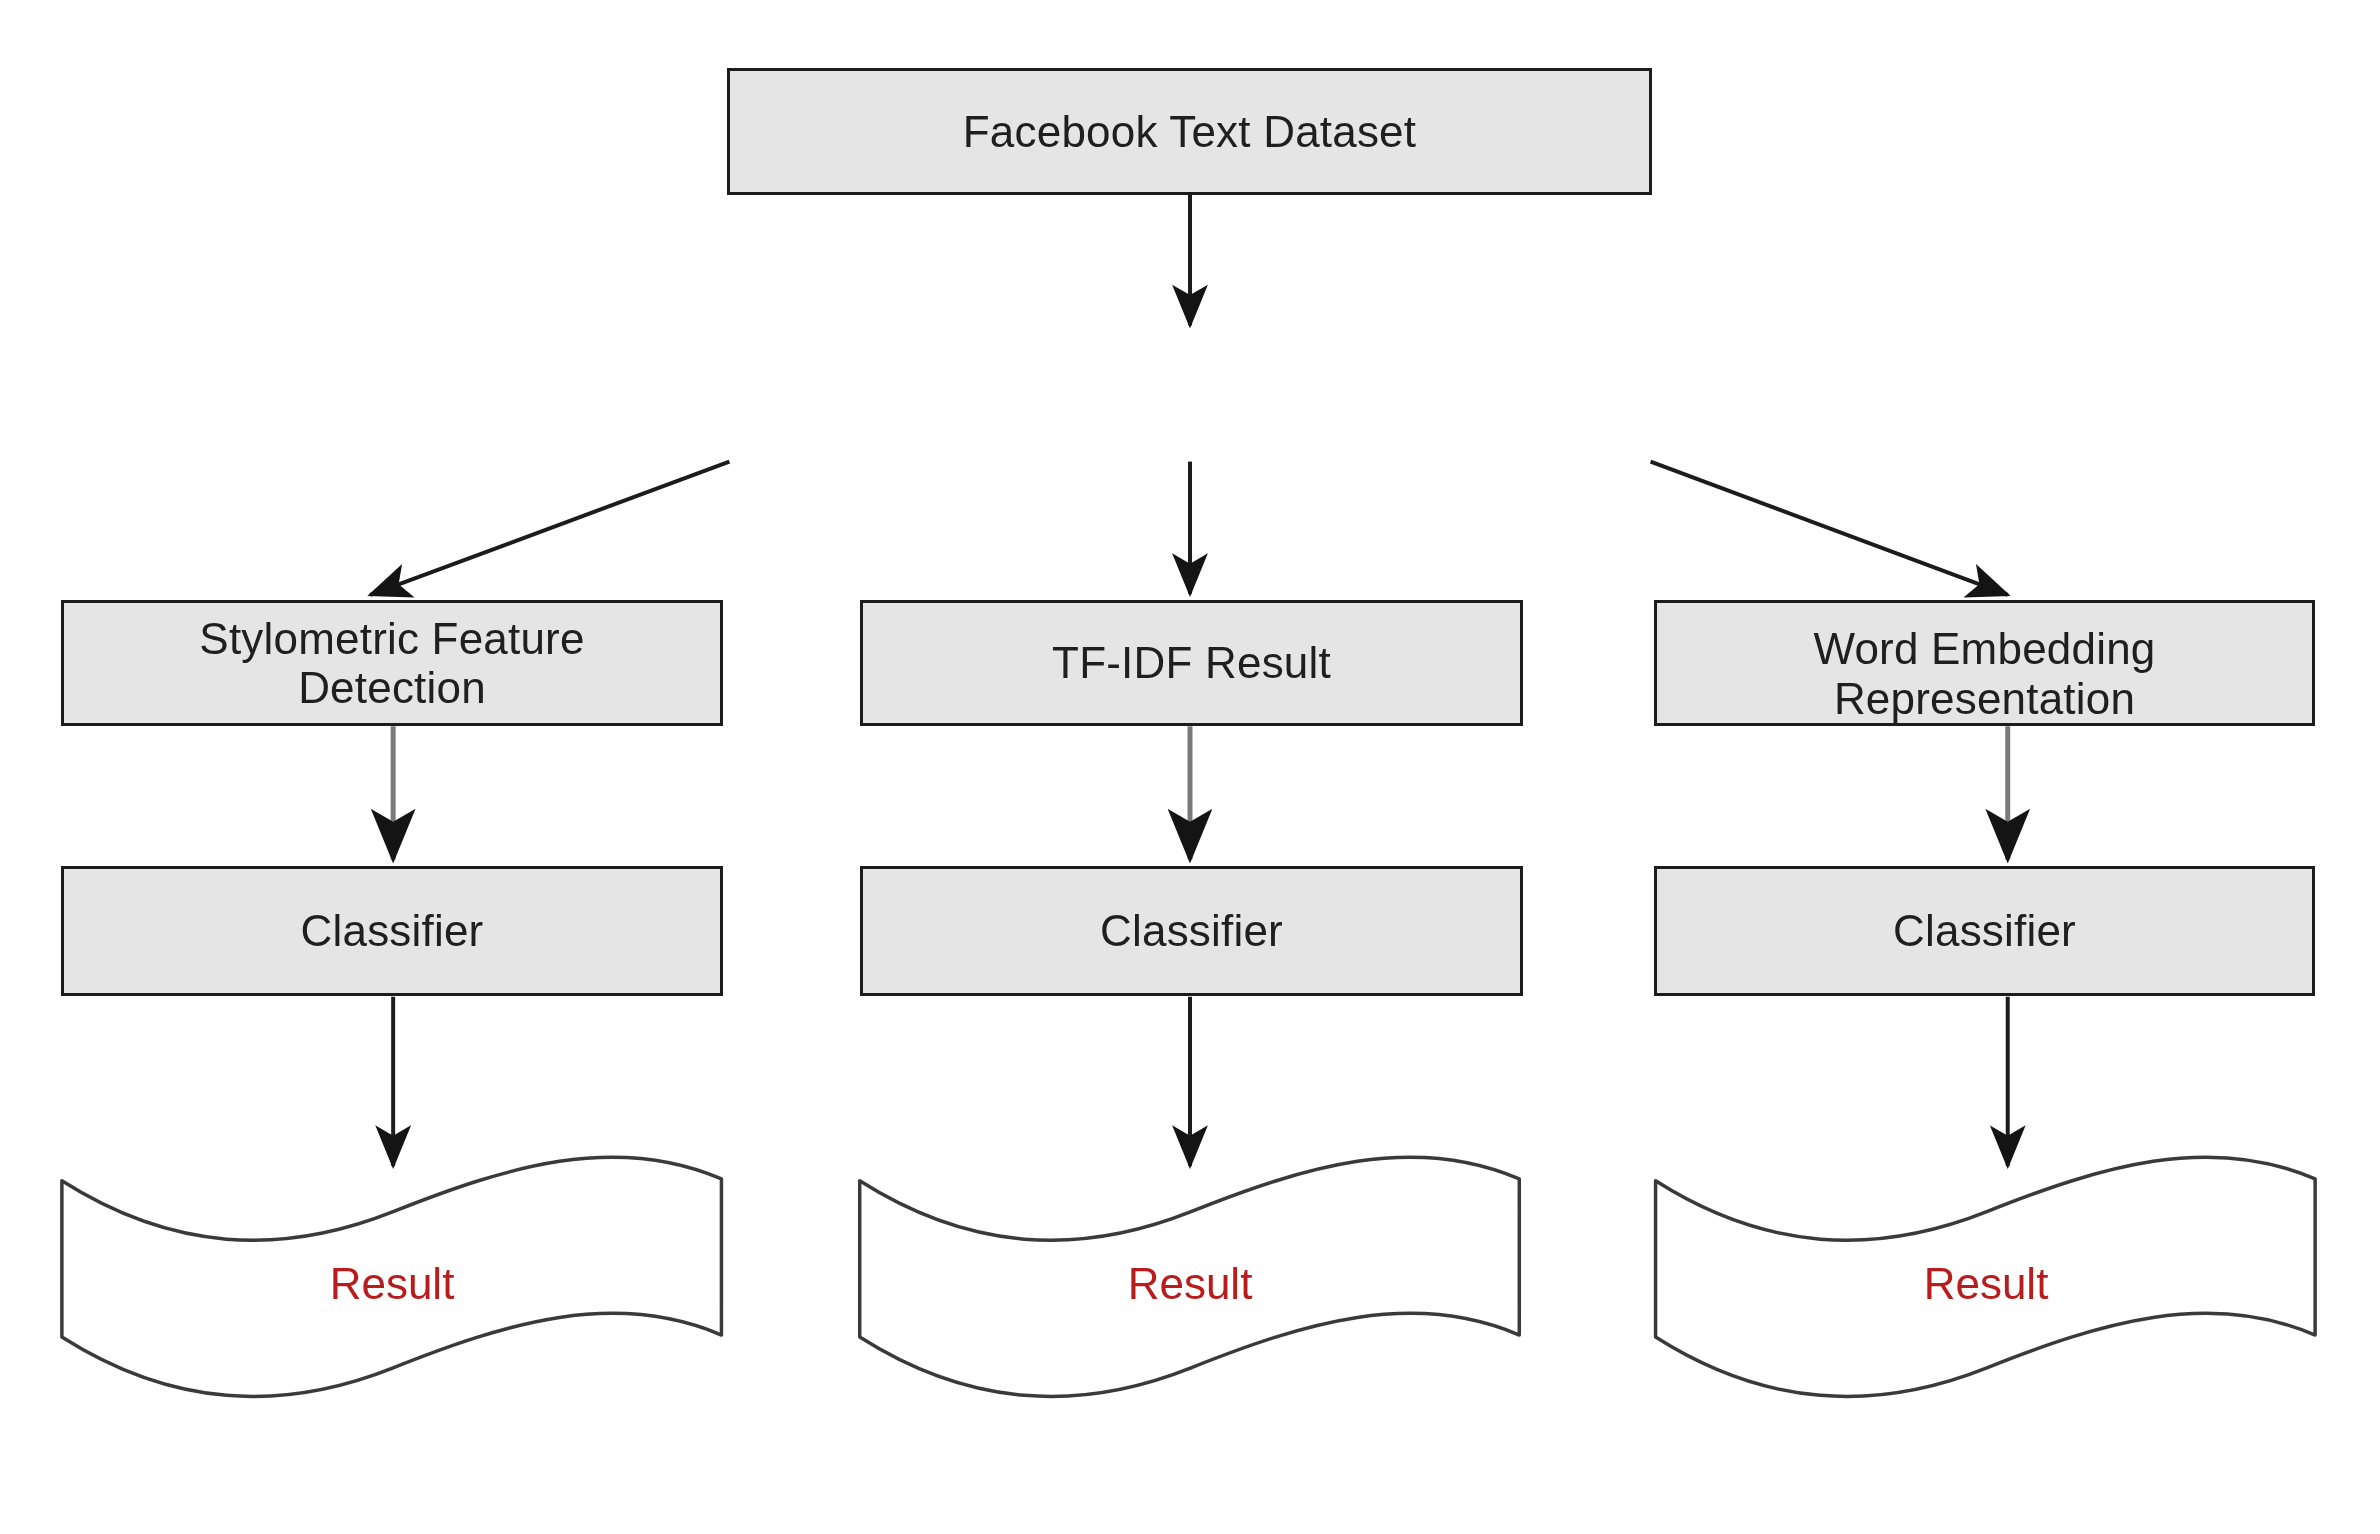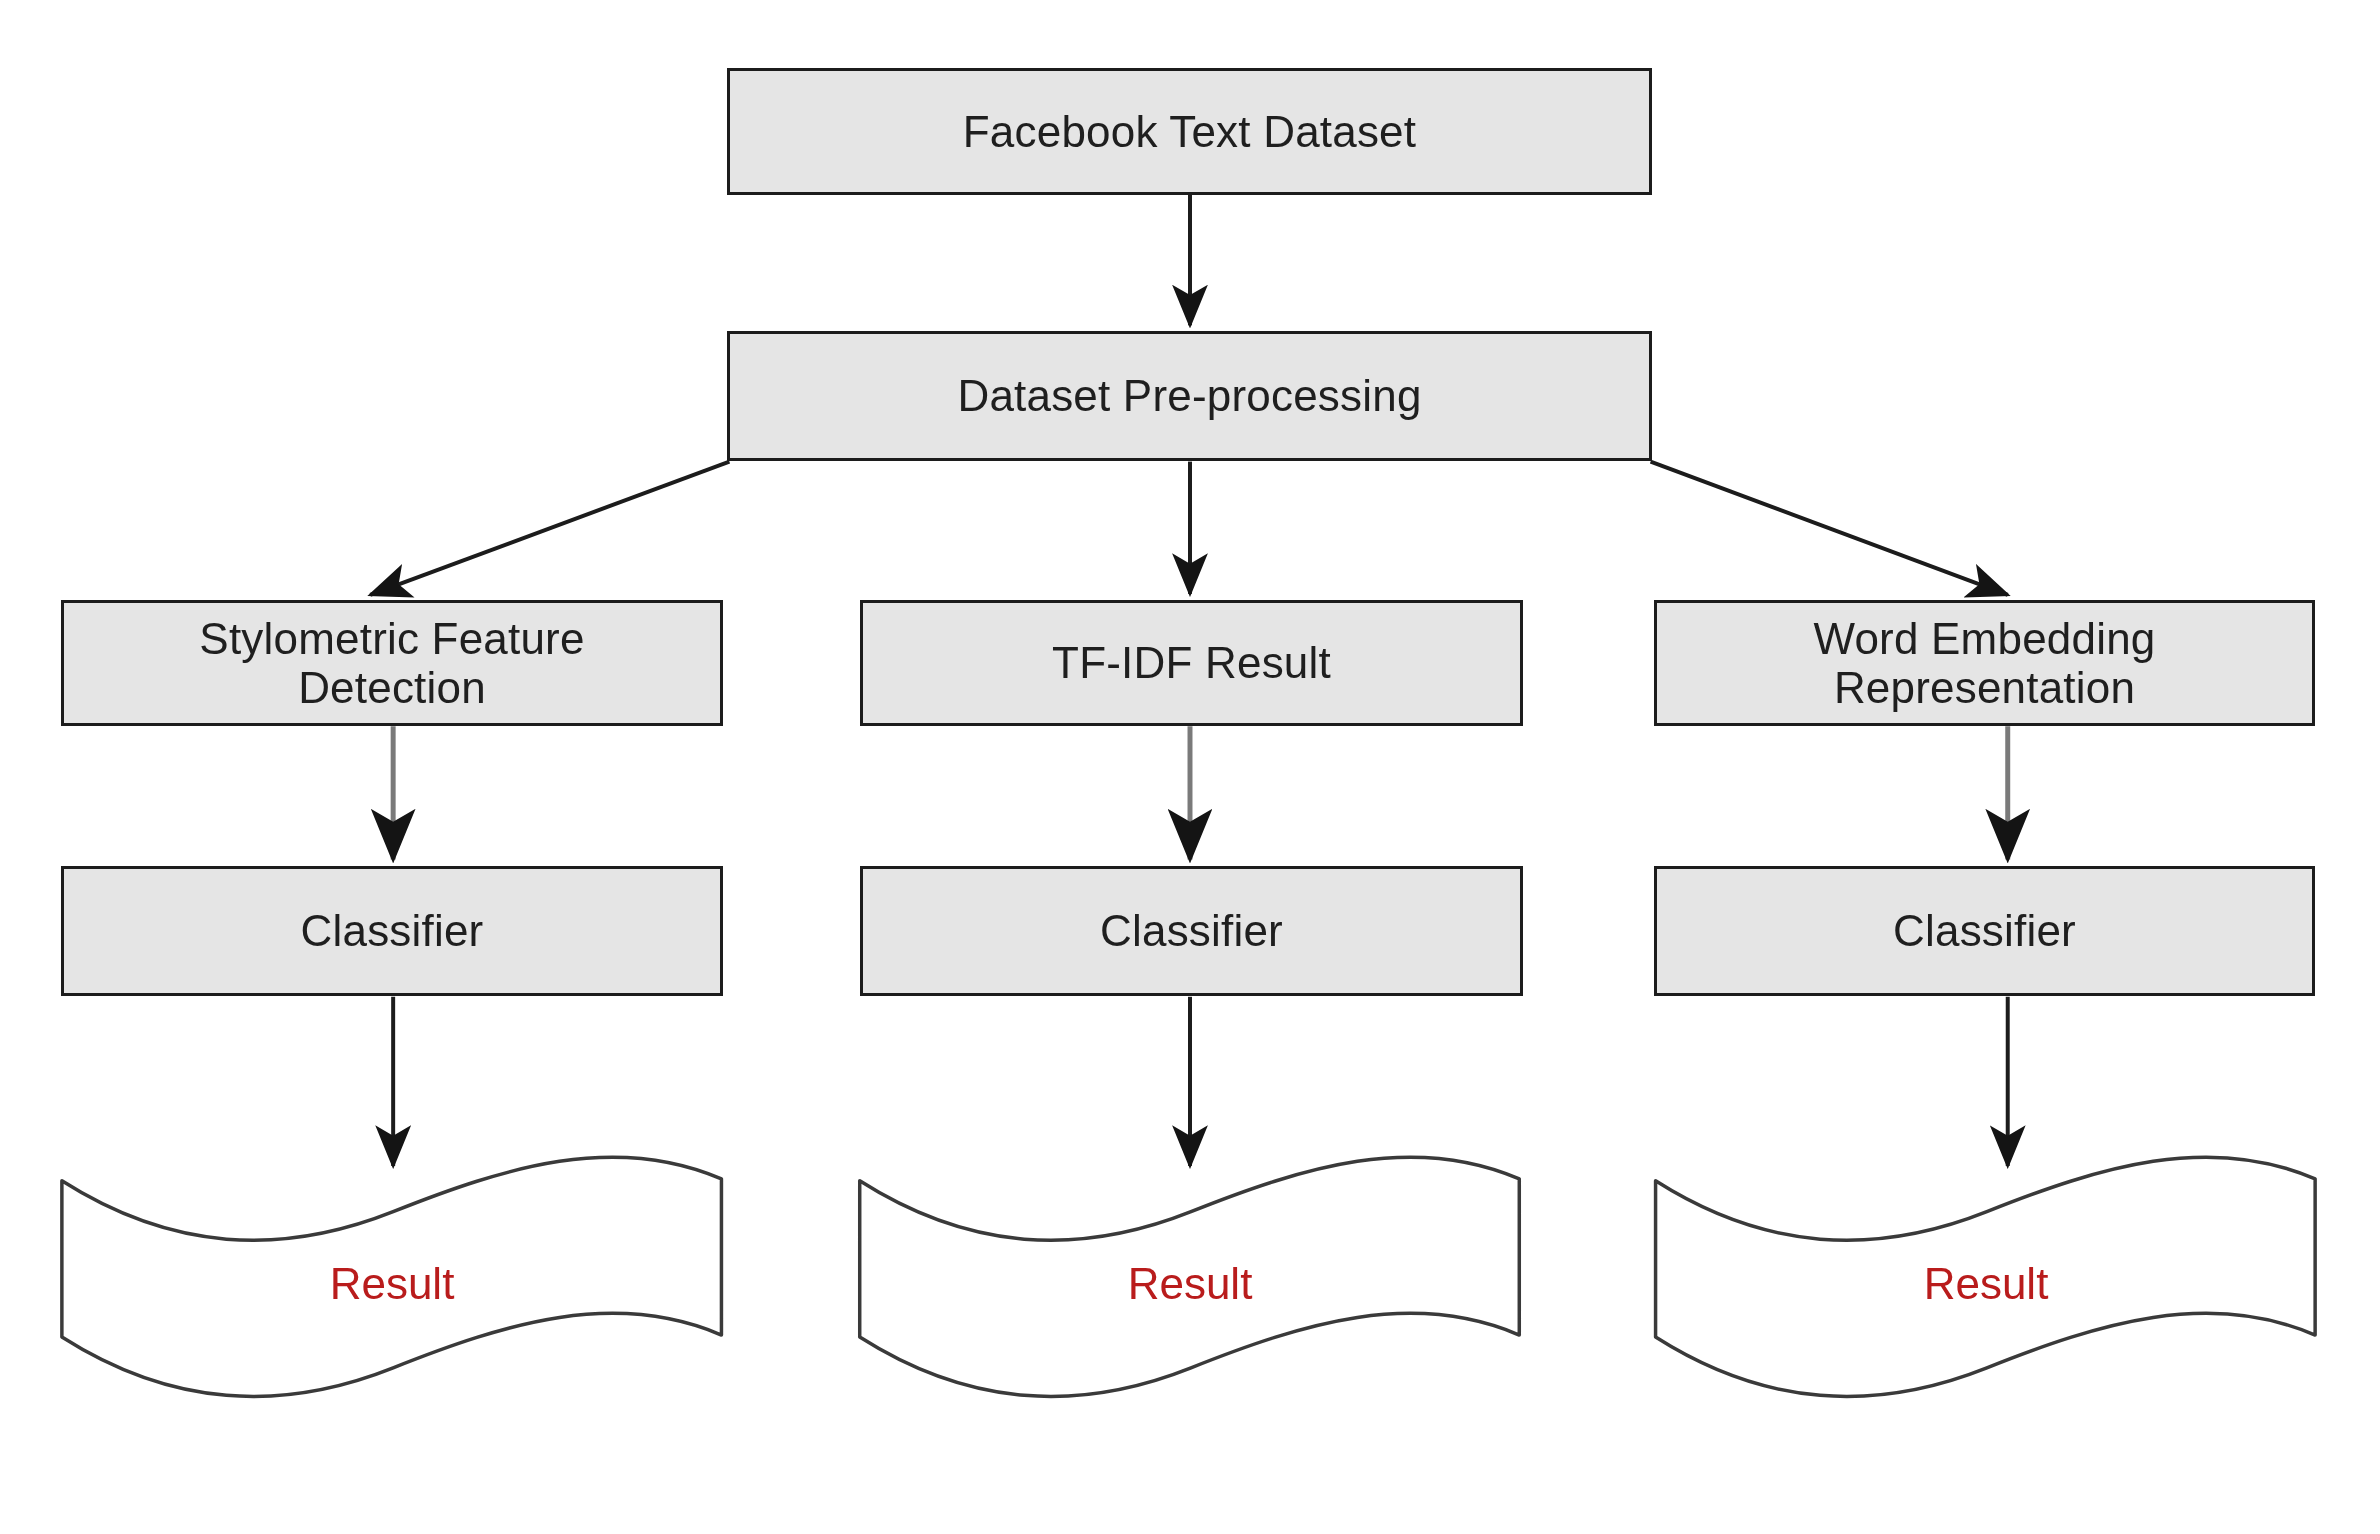--- a/index.html
+++ b/index.html
@@ -114,34 +114,31 @@
              L 2327,1342
              C 2220,1296 2110,1330 1997,1375
              C 1884,1420 1774,1414 1664,1344
              Z" fill="#ffffff" stroke="#3a3a3a" stroke-width="3.5" stroke-linejoin="round"></path>
   </svg>
 
   <div class="node" style="left:727px; top:68px; width:925px; height:127px;">
     <span class="node-label">Facebook Text Dataset</span>
   </div>
 
-  <div class="node" style="left:727px; top:331px; width:925px; height:130px;">
-    <span class="node-label">Dataset Pre-processing</span>
-  </div>
 
   <div class="node" style="left:61px; top:600px; width:662px; height:126px;">
     <span class="node-label">Stylometric Feature
 Detection</span>
   </div>
 
   <div class="node" style="left:860px; top:600px; width:663px; height:126px;">
     <span class="node-label">TF-IDF Result</span>
   </div>
 
-  <div class="node" style="left:1654px; top:600px; width:661px; height:126px;">
+  <div class="node" style="left:1654px; top:600px; width:661px; height:126px;align-items:flex-end;">
     <span class="node-label">Word Embedding
 Representation</span>
   </div>
 
   <div class="node" style="left:61px; top:866px; width:662px; height:130px;">
     <span class="node-label">Classifier</span>
   </div>
 
   <div class="node" style="left:860px; top:866px; width:663px; height:130px;">
     <span class="node-label">Classifier</span>

